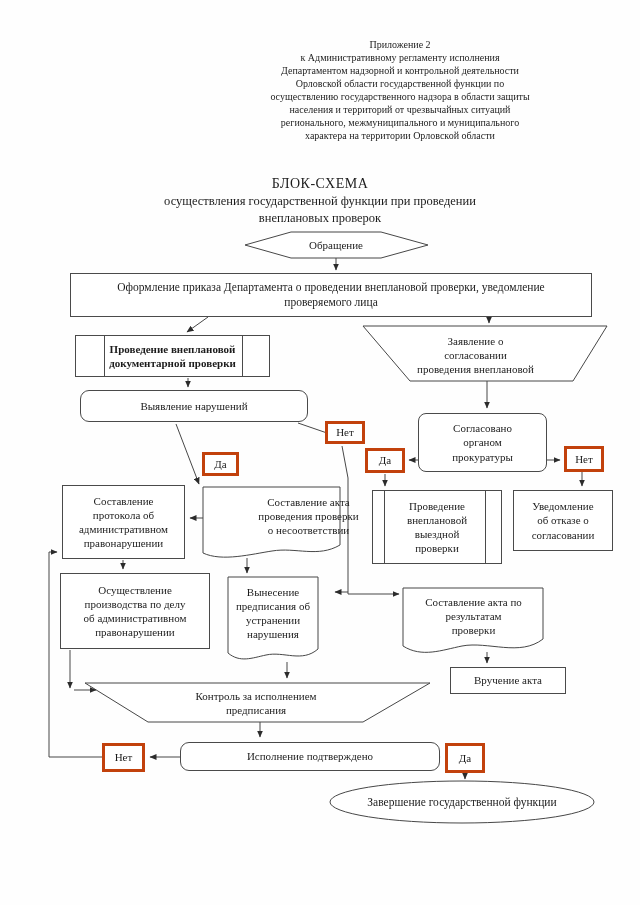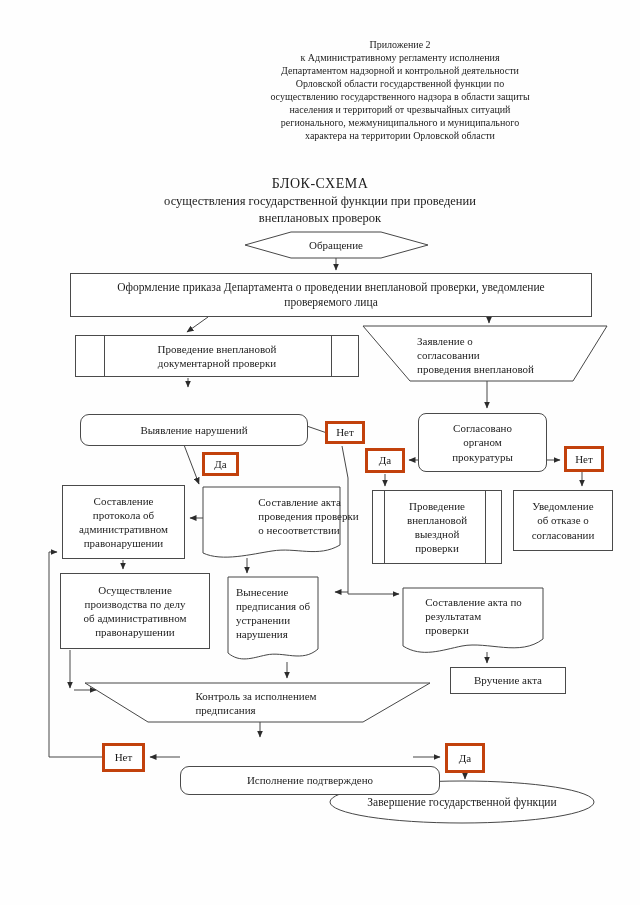--- a/index.html
+++ b/index.html
@@ -2,25 +2,25 @@
 <html><head>
 <meta charset="utf-8">
 <style>
   html,body{margin:0;padding:0;background:#ffffff;}
   #page{
     position:relative;width:640px;height:905px;background:#fefefe;
     font-family:"Liberation Serif","DejaVu Serif",serif;color:#1c1c1c;overflow:hidden;
   }
   #wires{position:absolute;left:0;top:0;width:640px;height:905px;}
   .txt{position:absolute;display:flex;align-items:center;justify-content:center;
-       white-space:pre-line;font-size:11px;line-height:1.28;}
+       text-align:center;white-space:pre-line;font-size:11px;line-height:1.28;}
   .node{position:absolute;display:flex;align-items:center;justify-content:center;
         text-align:center;white-space:pre-line;font-size:11px;line-height:1.28;
         border:1px solid #4a4a4a;background:#fff;box-sizing:border-box;}
-  .rounded{border-radius:9px;margin-top:24px;}
+  .rounded{border-radius:9px;}
   .small-label{border:3px solid #c2410c;background:#fff;}
   .pbar{position:absolute;top:0;bottom:0;width:0;border-left:1px solid #4a4a4a;}
   .hdr{position:absolute;text-align:center;white-space:pre-line;font-size:10px;line-height:1.3;}
   .ttl{position:absolute;text-align:center;white-space:pre-line;}
 </style>
 </head>
 <body>
 
 <div id="page">
 
@@ -80,21 +80,21 @@
 характера на территории Орловской области</div>
   <div class="ttl" style="left:100px;top:176px;width:440px;font-size:14px;letter-spacing:.5px;">БЛОК-СХЕМА</div>
   <div class="ttl" style="left:70px;top:193px;width:500px;font-size:12.5px;line-height:1.35;">осуществления государственной функции при проведении
 внеплановых проверок</div>
 
   <div class="txt" style="left:271px;top:234px;width:130px;height:22px;">Обращение</div>
 
   <div class="node" style="left:70px;top:273px;width:522px;height:44px;font-size:11.5px;">Оформление приказа Департамента о проведении внеплановой проверки, уведомление
 проверяемого лица</div>
 
-  <div class="node" style="left:75px;top:335px;width:284px;height:42px;">
+  <div class="node" style="left:75px;top:335px;width:195px;height:42px;font-weight:bold;">
     <span class="pbar" style="left:28px;"></span>
     <span class="pbar" style="right:26px;"></span>
     <span>Проведение внеплановой
 документарной проверки</span>
   </div>
 
   <div class="node rounded" style="left:80px;top:390px;width:228px;height:32px;">Выявление нарушений</div>
 
   <div class="txt" style="left:388px;top:329px;width:175px;height:52px;">Заявление о
 согласовании

